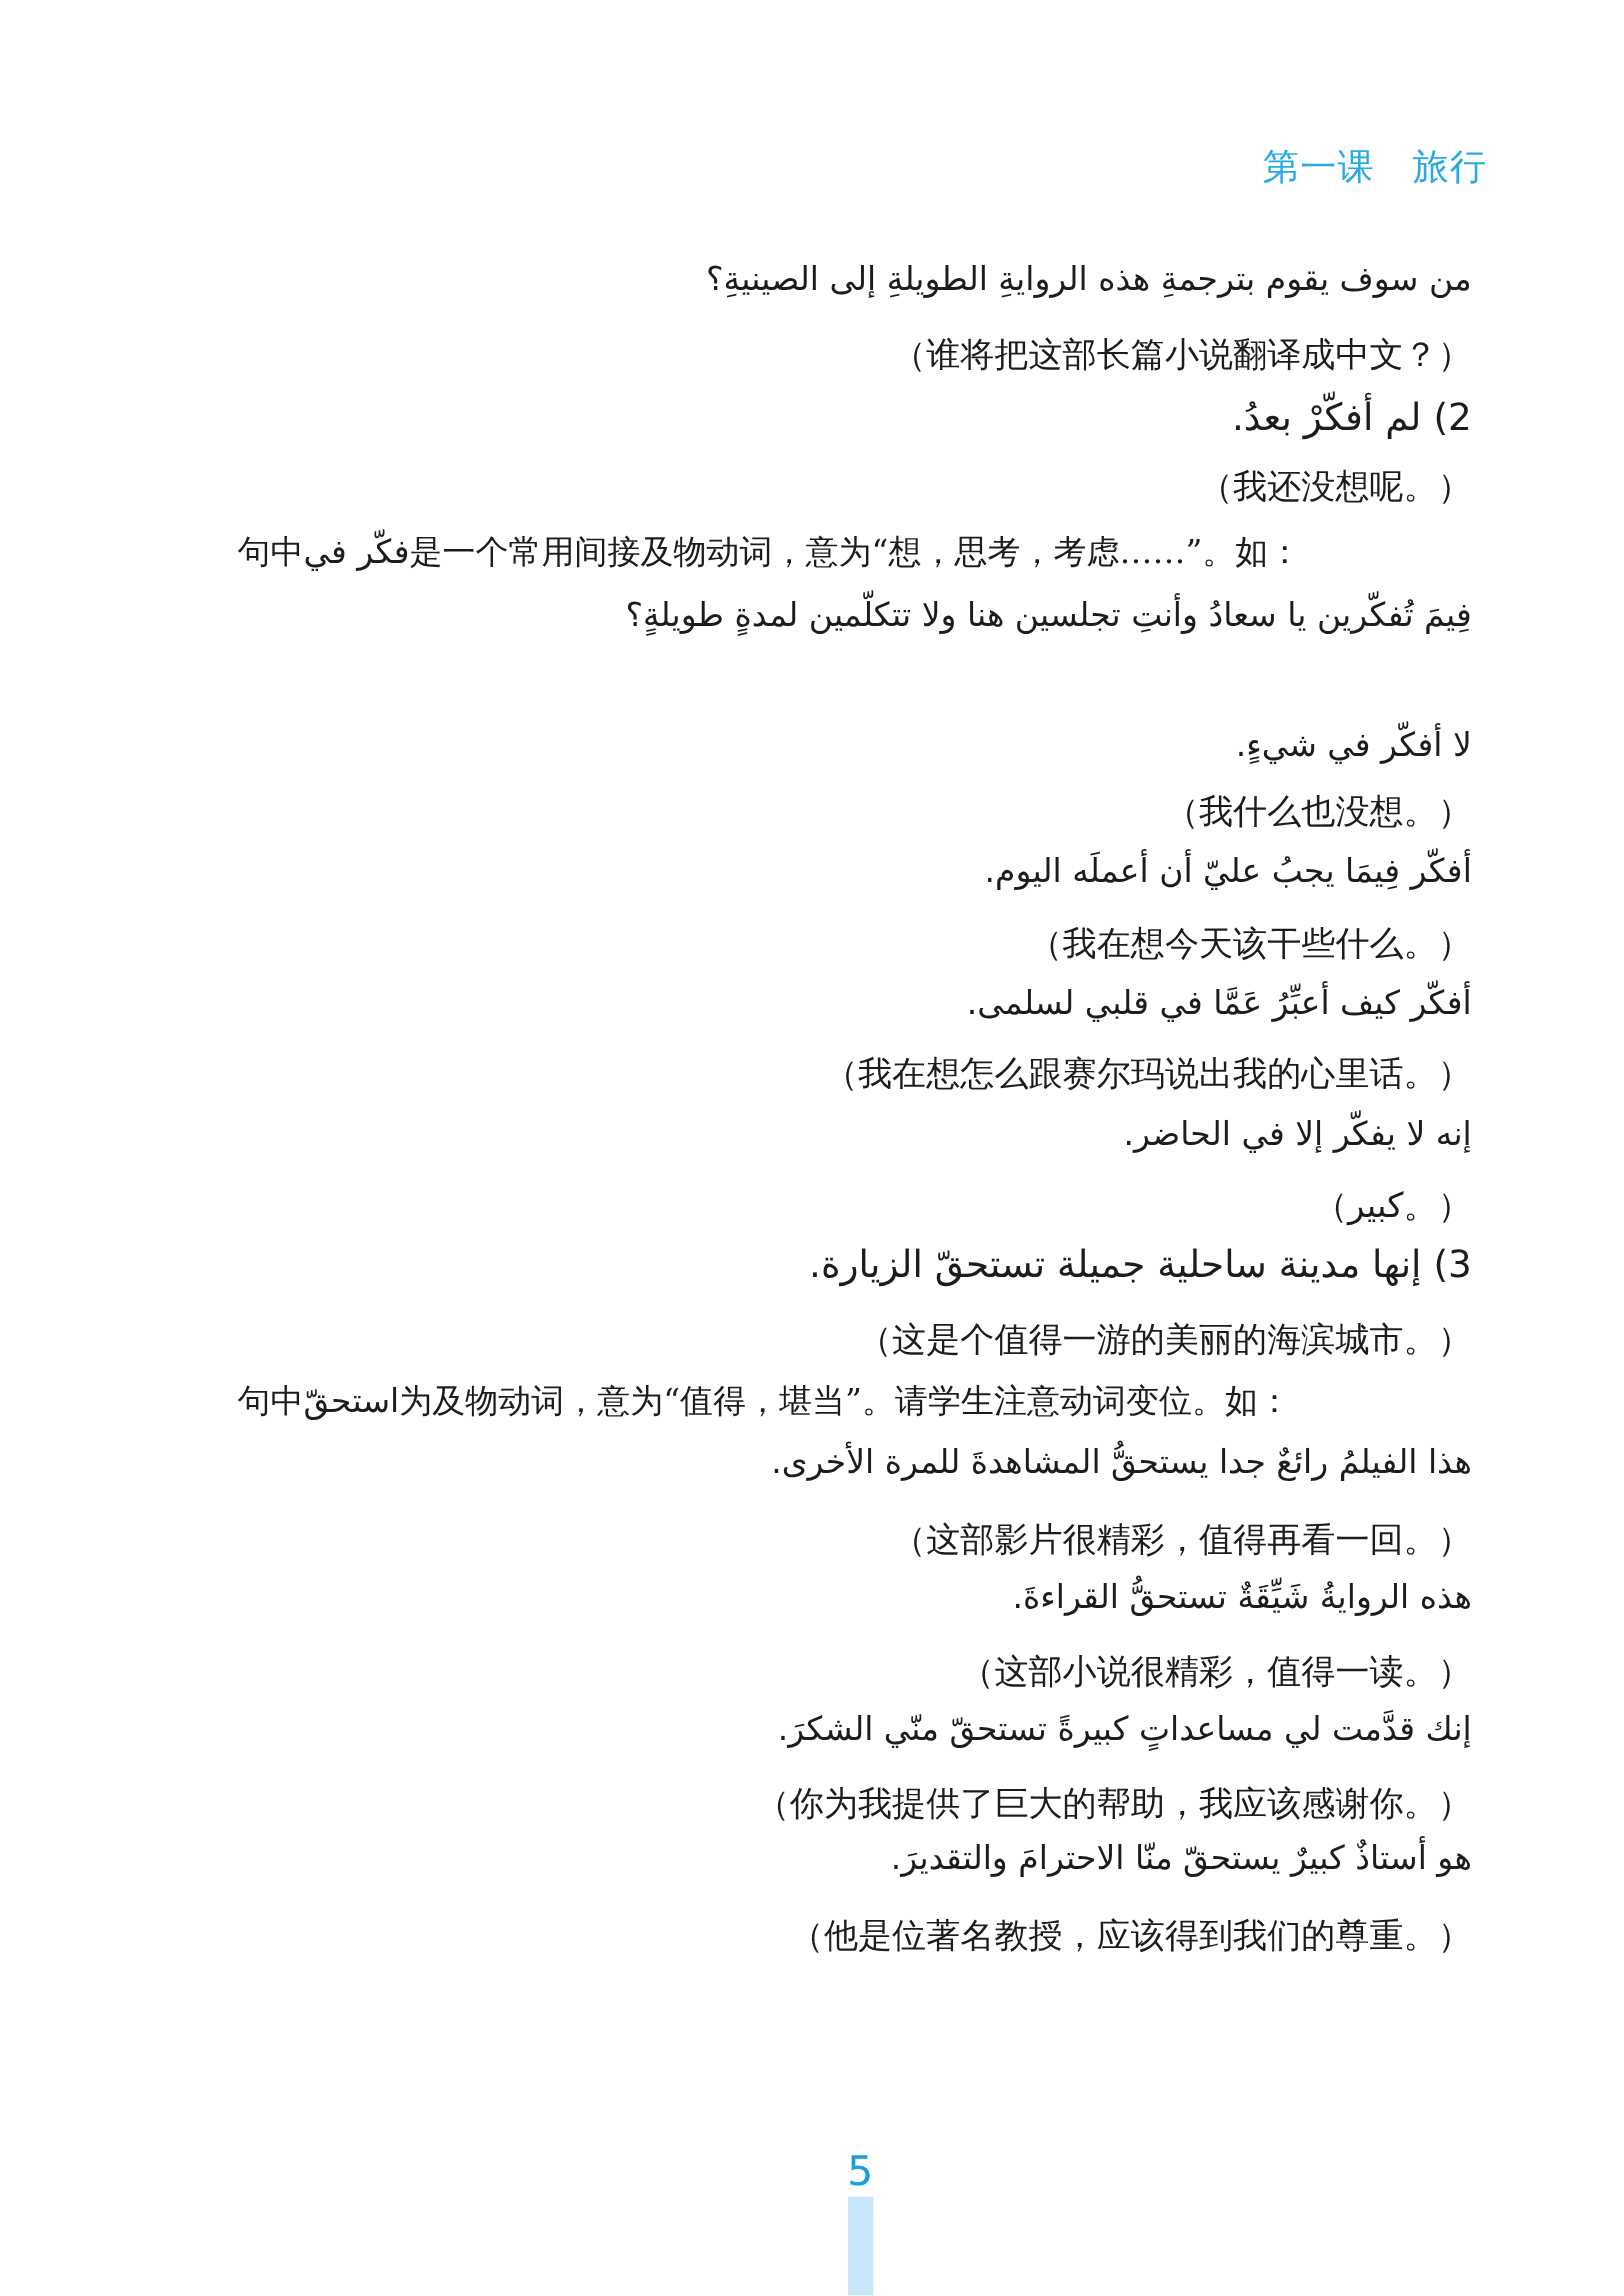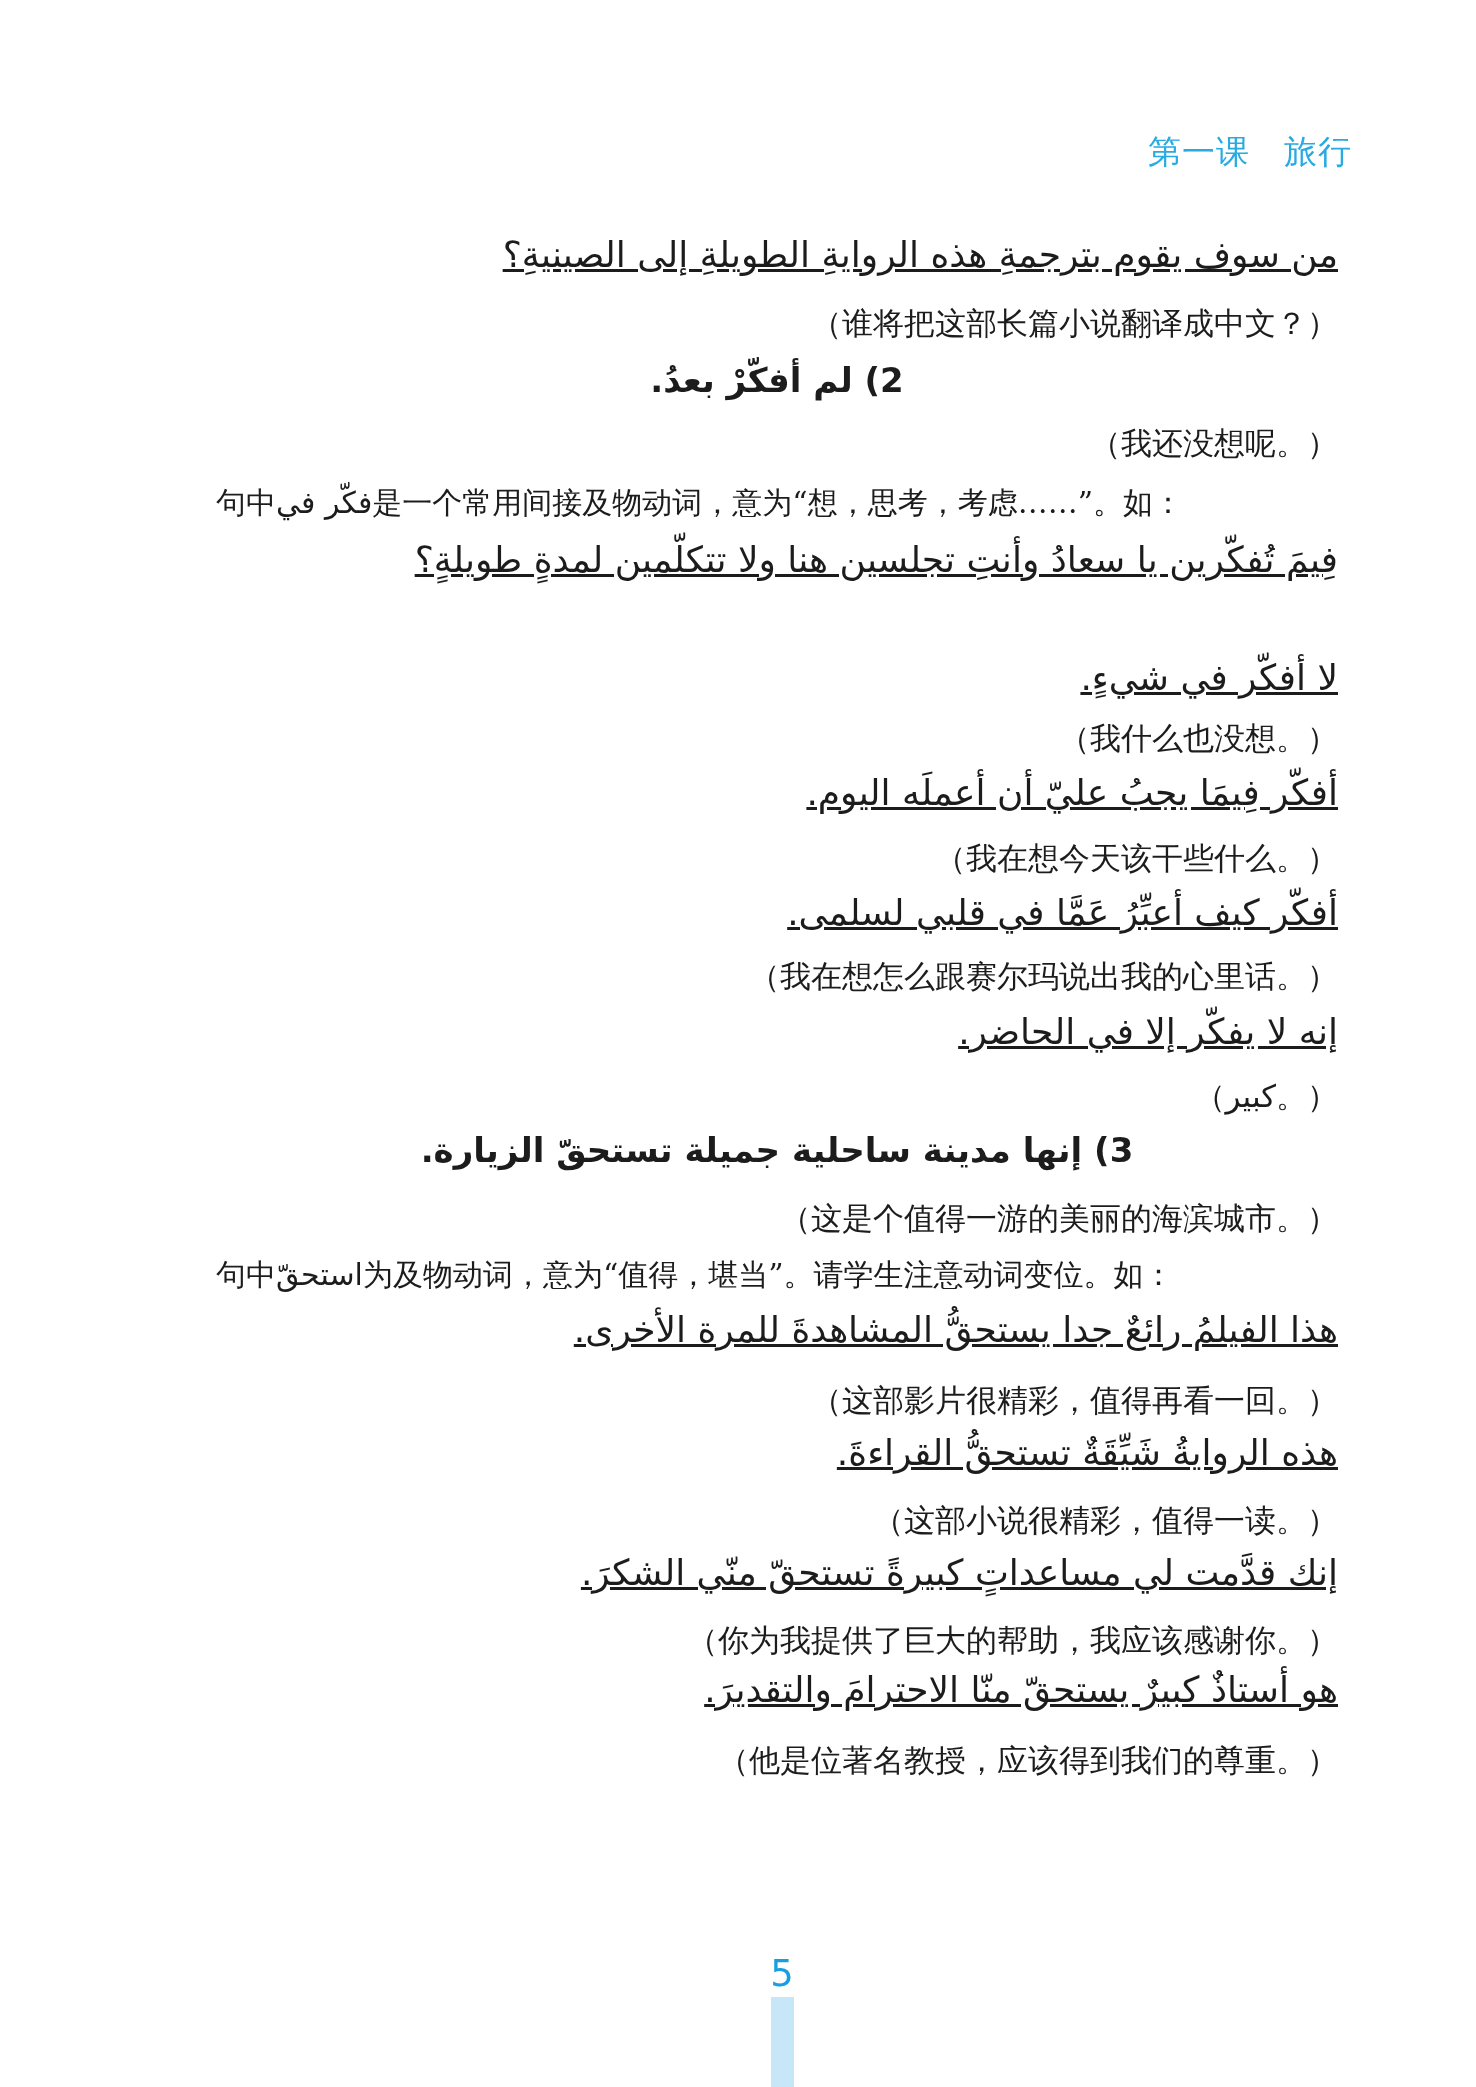--- a/index.html
+++ b/index.html
@@ -35,29 +35,28 @@
     left:0;
     right:0;
     height:60px;
     line-height:60px;
     white-space:nowrap;
   }
   .arabic{
     direction:rtl;
     text-align:right;
     font-family:"DejaVu Sans","DejaVu Serif",sans-serif;
-    font-size:36px;
-    text-decoration:underline;
+    font-size:30px;
   }
   .heading{
     direction:rtl;
-    text-align:center;
+    text-align:right;
     font-family:"DejaVu Sans","DejaVu Serif",sans-serif;
     font-size:34px;
-    font-weight:bold;
+    font-weight:normal;
   }
   .chinese{
     text-align:right;
     font-size:31px;
   }
   .mixed{
     text-align:left;
     font-size:30px;
   }
   .page-number{

